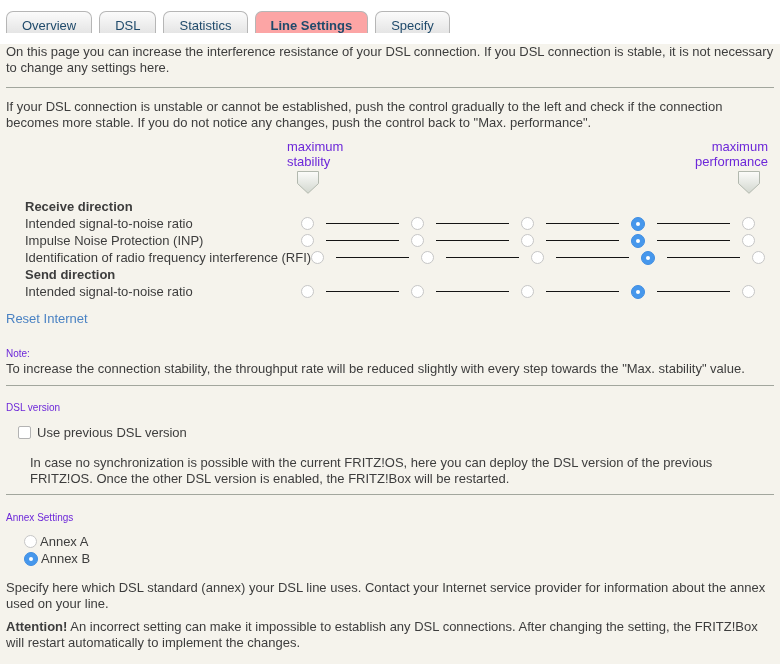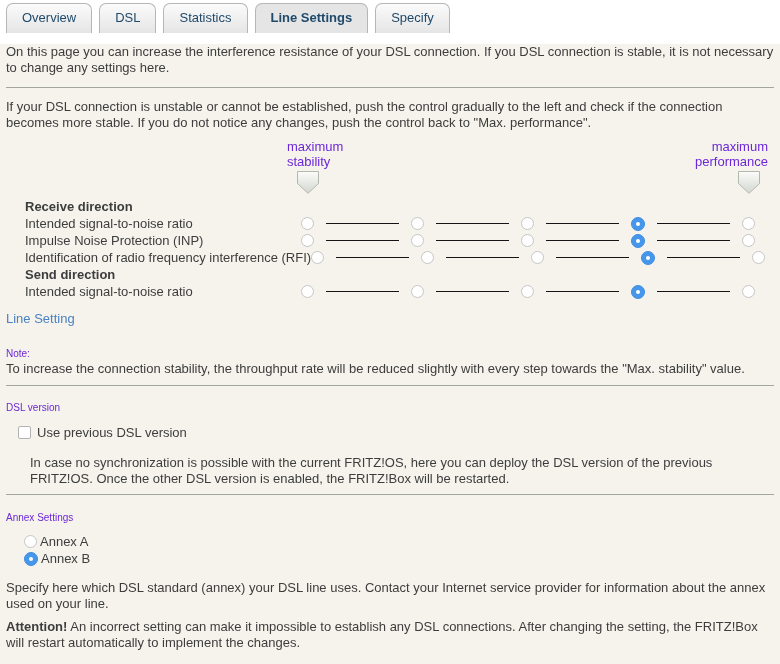--- a/index.html
+++ b/index.html
@@ -15,33 +15,33 @@
   
   .tabbar {
     display: flex;
     gap: 7px;
     padding: 3px 0 0 6px;
     height: 33px;
     align-items: flex-end;
     background: #fff;
   }
   .tab {
-    height: 30px;
+    height: 22px;
     line-height: 28px;
     padding: 0 15px;
     border: 1px solid #b6b6b6;
     border-bottom: none;
     border-radius: 7px 7px 0 0;
     background: linear-gradient(#fbfbfb, #e5e5e5);
     color: #1f4a6b;
     cursor: pointer;
     white-space: nowrap;
   }
   .tab.active {
-    background: #e5e5e5;
+    background: #fca5a5;
     font-weight: bold;
   }
 
   
   .content {
     position: relative;
     background: #f5f3ec;
     height: 631px;
     padding: 0 6px;
   }
@@ -217,21 +217,21 @@
           <span class="sline"></span>
           <span class="radio"></span>
           <span class="sline"></span>
           <span class="radio sel"></span>
           <span class="sline"></span>
           <span class="radio"></span>
         </div>
       </div>
     </div>
 
-  <a class="reset">Line Setting</a>
+  <a class="reset">Reset Internet</a>
 
   <div class="sec-heading note-heading">Note:</div>
   <div class="note-text">To increase the connection stability, the throughput rate will be reduced slightly with every step towards the "Max. stability" value.</div>
 
   <hr class="divider d2">
 
   <div class="sec-heading dsl-heading">DSL version</div>
 
   <div class="check-row">
     <span class="checkbox"></span>

